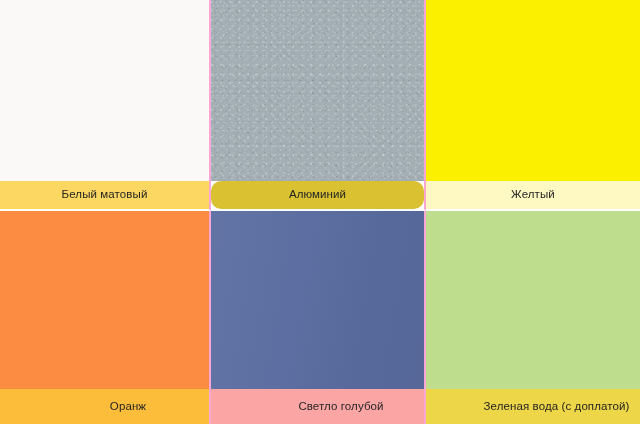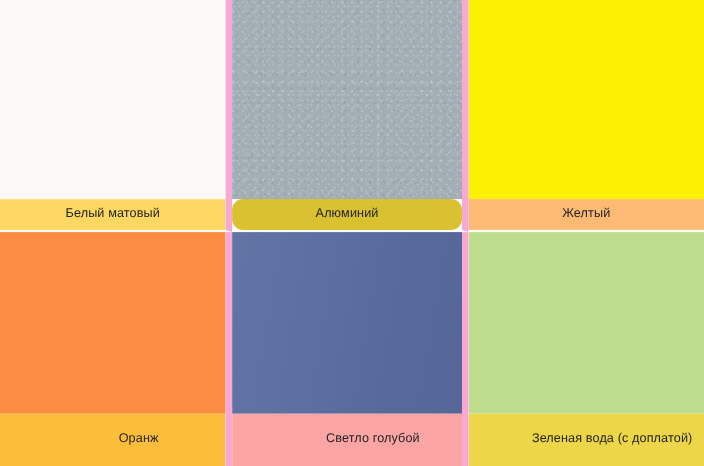--- a/index.html
+++ b/index.html
@@ -22,21 +22,21 @@
     grid-template-rows: 211px 213px;
     background: #ffffff;
     box-sizing: border-box;
   }
 
   .swatch-cell {
     position: relative;
     display: flex;
     flex-direction: column;
     box-sizing: border-box;
-    border-right: 6px solid #f9a8d4;
+    border-right: 2px solid #f9a8d4;
     border-bottom: 2px solid #ffffff;
     overflow: hidden;
   }
   .swatch-cell.col-last { border-right: none; }
   .swatch-cell.row-last { border-bottom: none; }
 
   .swatch-color {
     flex: 1 1 auto;
     position: relative;
     width: 100%;
@@ -84,21 +84,21 @@
     display: flex;
     align-items: center;
     justify-content: center;
     font-size: 11.5px;
     line-height: 1;
     color: #242424;
     letter-spacing: .1px;
     white-space: nowrap;
     user-select: none;
   }
-  .row-last .swatch-label { height: 48px; padding-left: 47px; }
+  .row-last .swatch-label { height: 35px; padding-left: 47px; }
 </style>
 </head>
 <body>
 
 <div id="swatch-grid">
 
   <div class="swatch-cell">
     <div class="swatch-color" style="background-color: rgb(251, 249, 247);"></div>
     <div class="swatch-label" style="background-color: rgb(252, 216, 98); color: rgb(36, 36, 36);">
       <span>Белый матовый</span>
@@ -107,21 +107,21 @@
 
   <div class="swatch-cell">
     <div class="swatch-color textured" style="background-color: rgb(163, 175, 181);"></div>
     <div class="swatch-label" style="background-color: rgb(217, 193, 50); color: rgb(36, 36, 36); border-radius: 10px;">
       <span>Алюминий</span>
     </div>
   </div>
 
   <div class="swatch-cell col-last">
     <div class="swatch-color" style="background-color: rgb(250, 240, 0);"></div>
-    <div class="swatch-label" style="background-color: #fdba74; color: rgb(36, 36, 36);">
+    <div class="swatch-label" style="background-color: #fef9c3; color: rgb(36, 36, 36);">
       <span>Желтый</span>
     </div>
   </div>
 
   <div class="swatch-cell row-last">
     <div class="swatch-color" style="background-color: rgb(251, 140, 66);"></div>
     <div class="swatch-label" style="background-color: rgb(252, 190, 58); color: rgb(36, 36, 36);">
       <span>Оранж</span>
     </div>
   </div>

